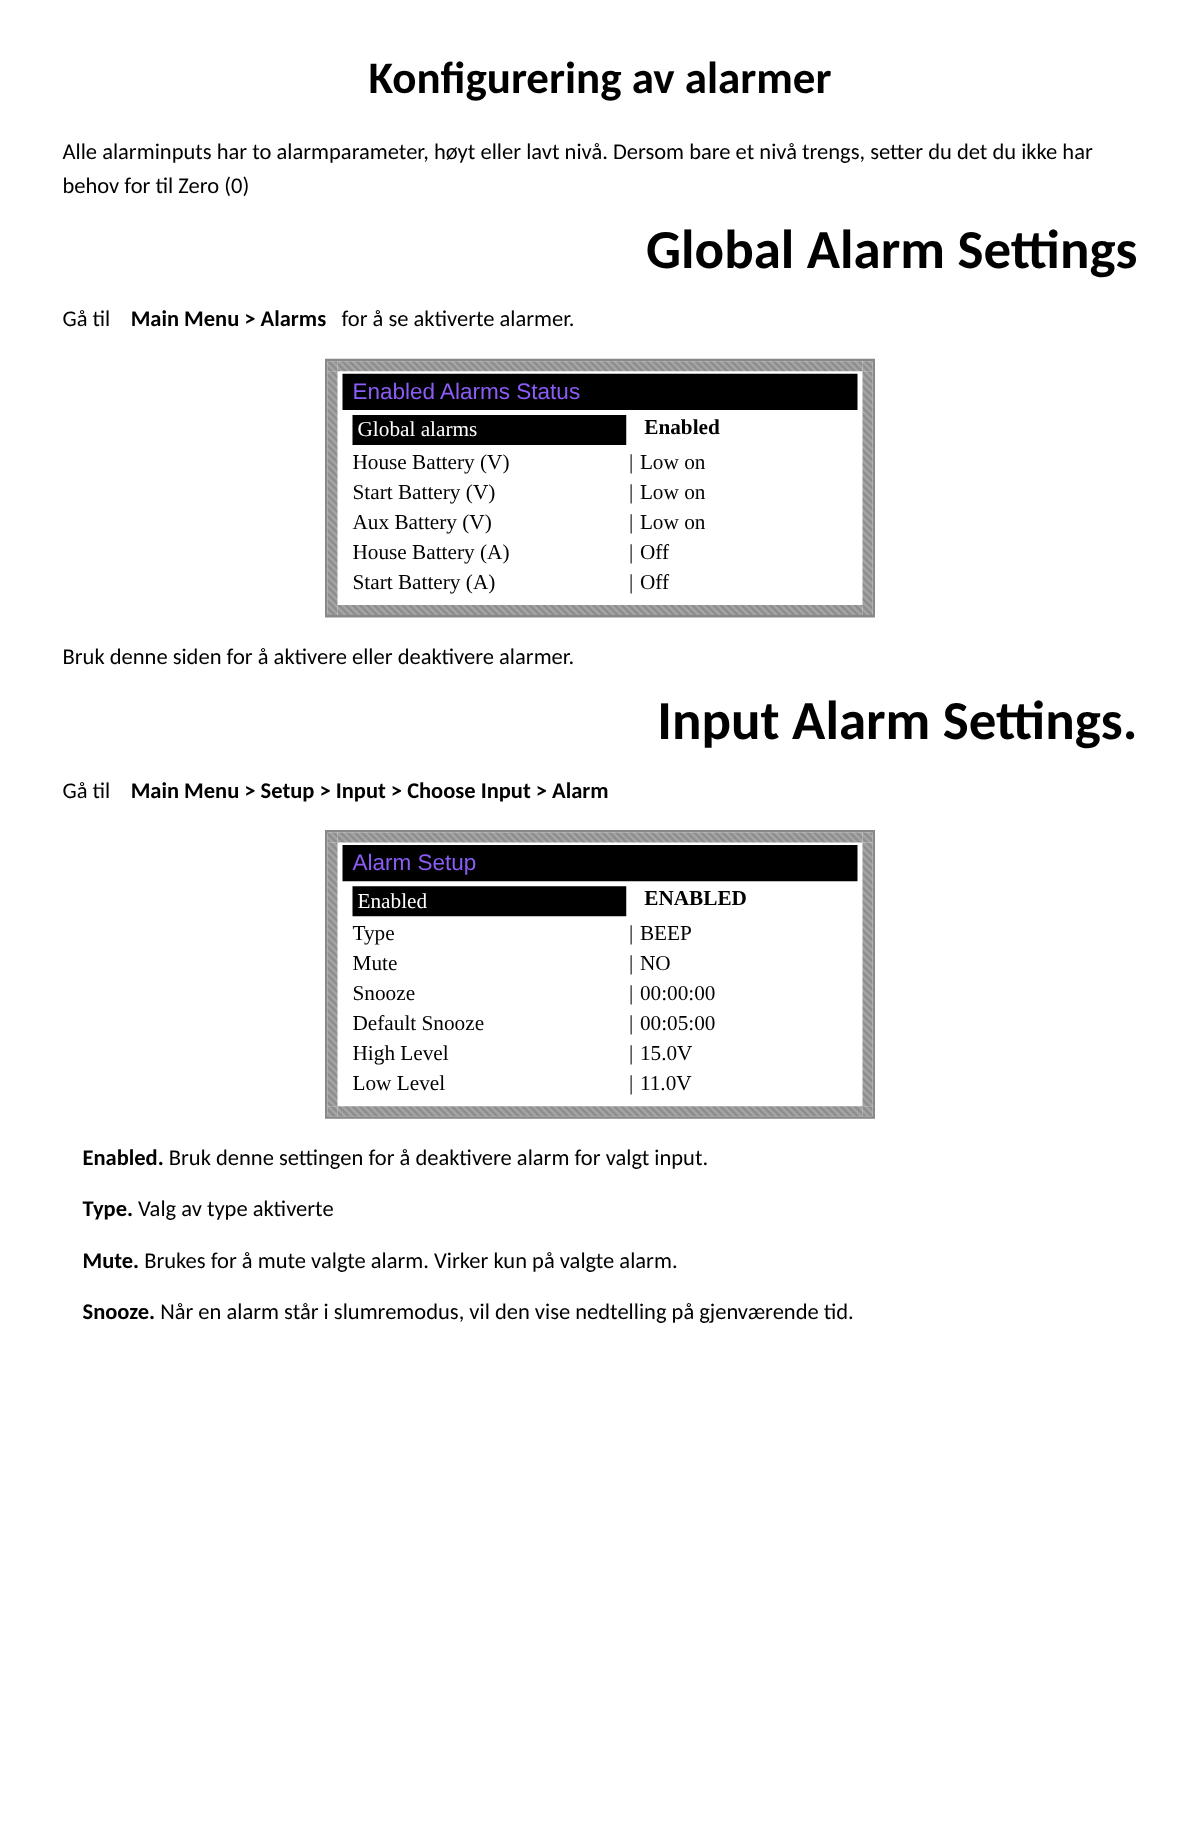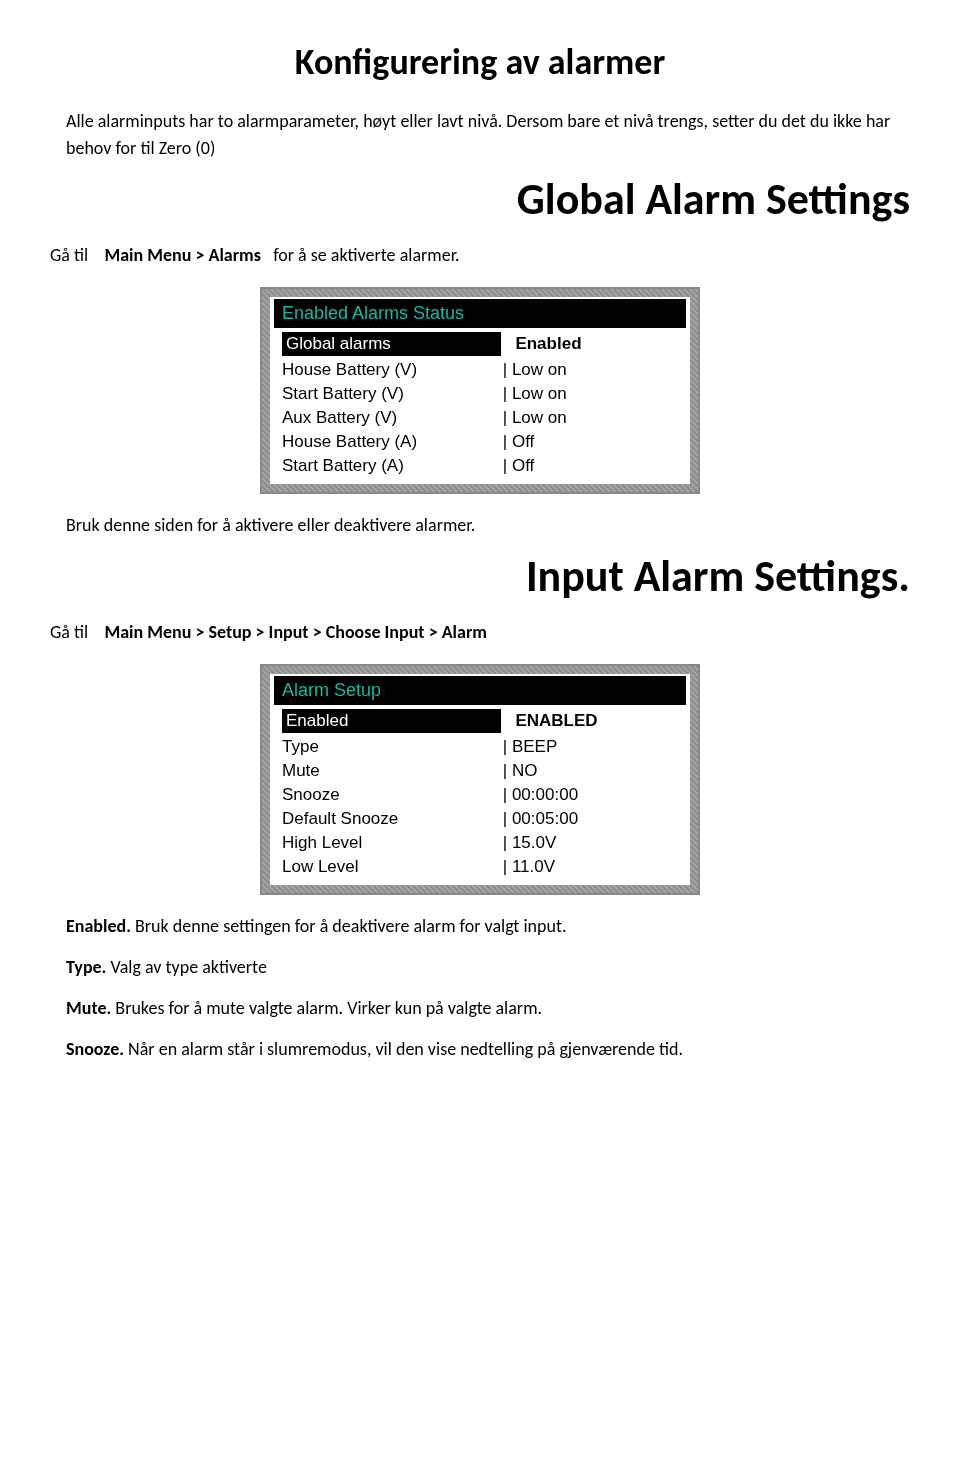--- a/index.html
+++ b/index.html
@@ -18,52 +18,51 @@
   }
   h2 {
     font-size: 44px;
     font-weight: bold;
     text-align: right;
     margin: 10px 0 16px 0;
   }
   p {
     font-size: 18px;
     line-height: 1.5;
-    margin: 10px 16px;
+    margin: 10px 0;
   }
   .bold { font-weight: bold; }
   .nav-line {
     font-size: 18px;
     margin: 16px 0 20px 0;
   }
   .lcd-panel {
     width: 420px;
     margin: 8px auto 20px auto;
     border: 8px solid #999;
     border-image: repeating-linear-gradient(45deg,#888,#aaa 2px,#888 4px) 8;
     background: #fff;
     box-shadow: 0 0 0 2px #888;
   }
   .lcd-inner {
     padding: 2px 4px 6px 4px;
   }
   .lcd-title {
     background: #000;
-    color: #14b8a6;
+    color: #8b5cf6;
     font-family: Verdana, Geneva, sans-serif;
     font-size: 18px;
     padding: 4px 8px;
     margin: 0 0 2px 0;
   }
   .lcd-row {
     display: flex;
-    font-family: Liberation Sans, sans-serif;
+    font-family: Liberation Serif, serif;
     font-size: 17px;
     padding: 2px 8px;
-    align-items: center;
   }
   .lcd-row.hl .lcd-label {
     background: #000;
     color: #fff;
     padding: 2px 4px;
   }
   .lcd-row.hl .lcd-value {
     font-weight: bold;
   }
   .lcd-label {

